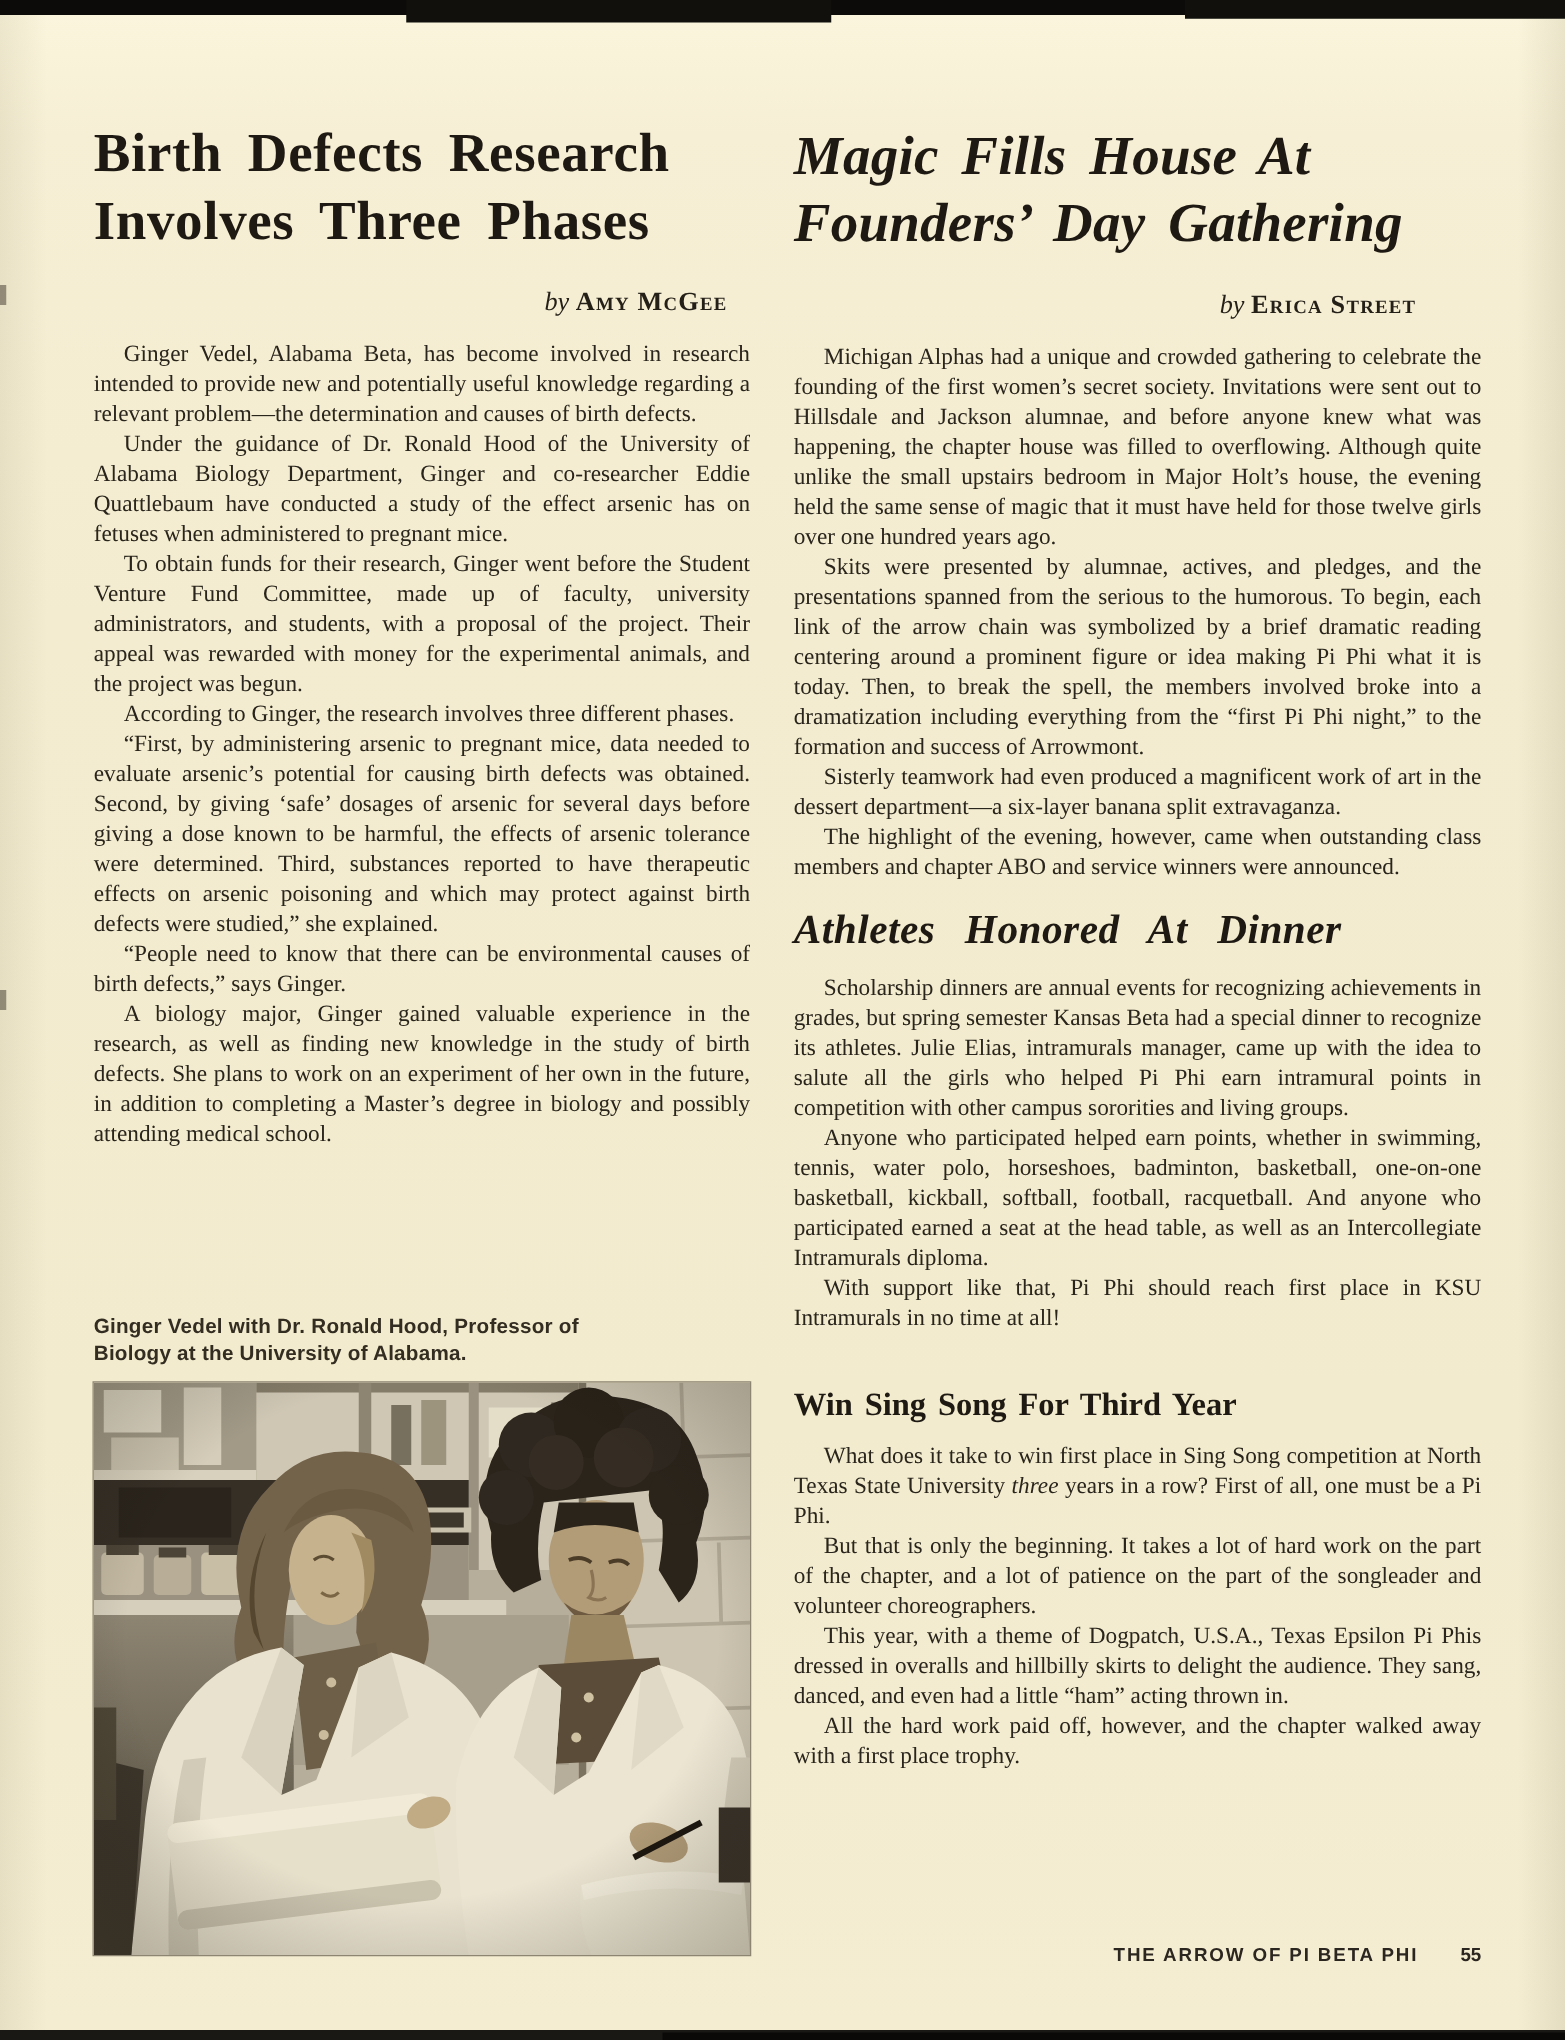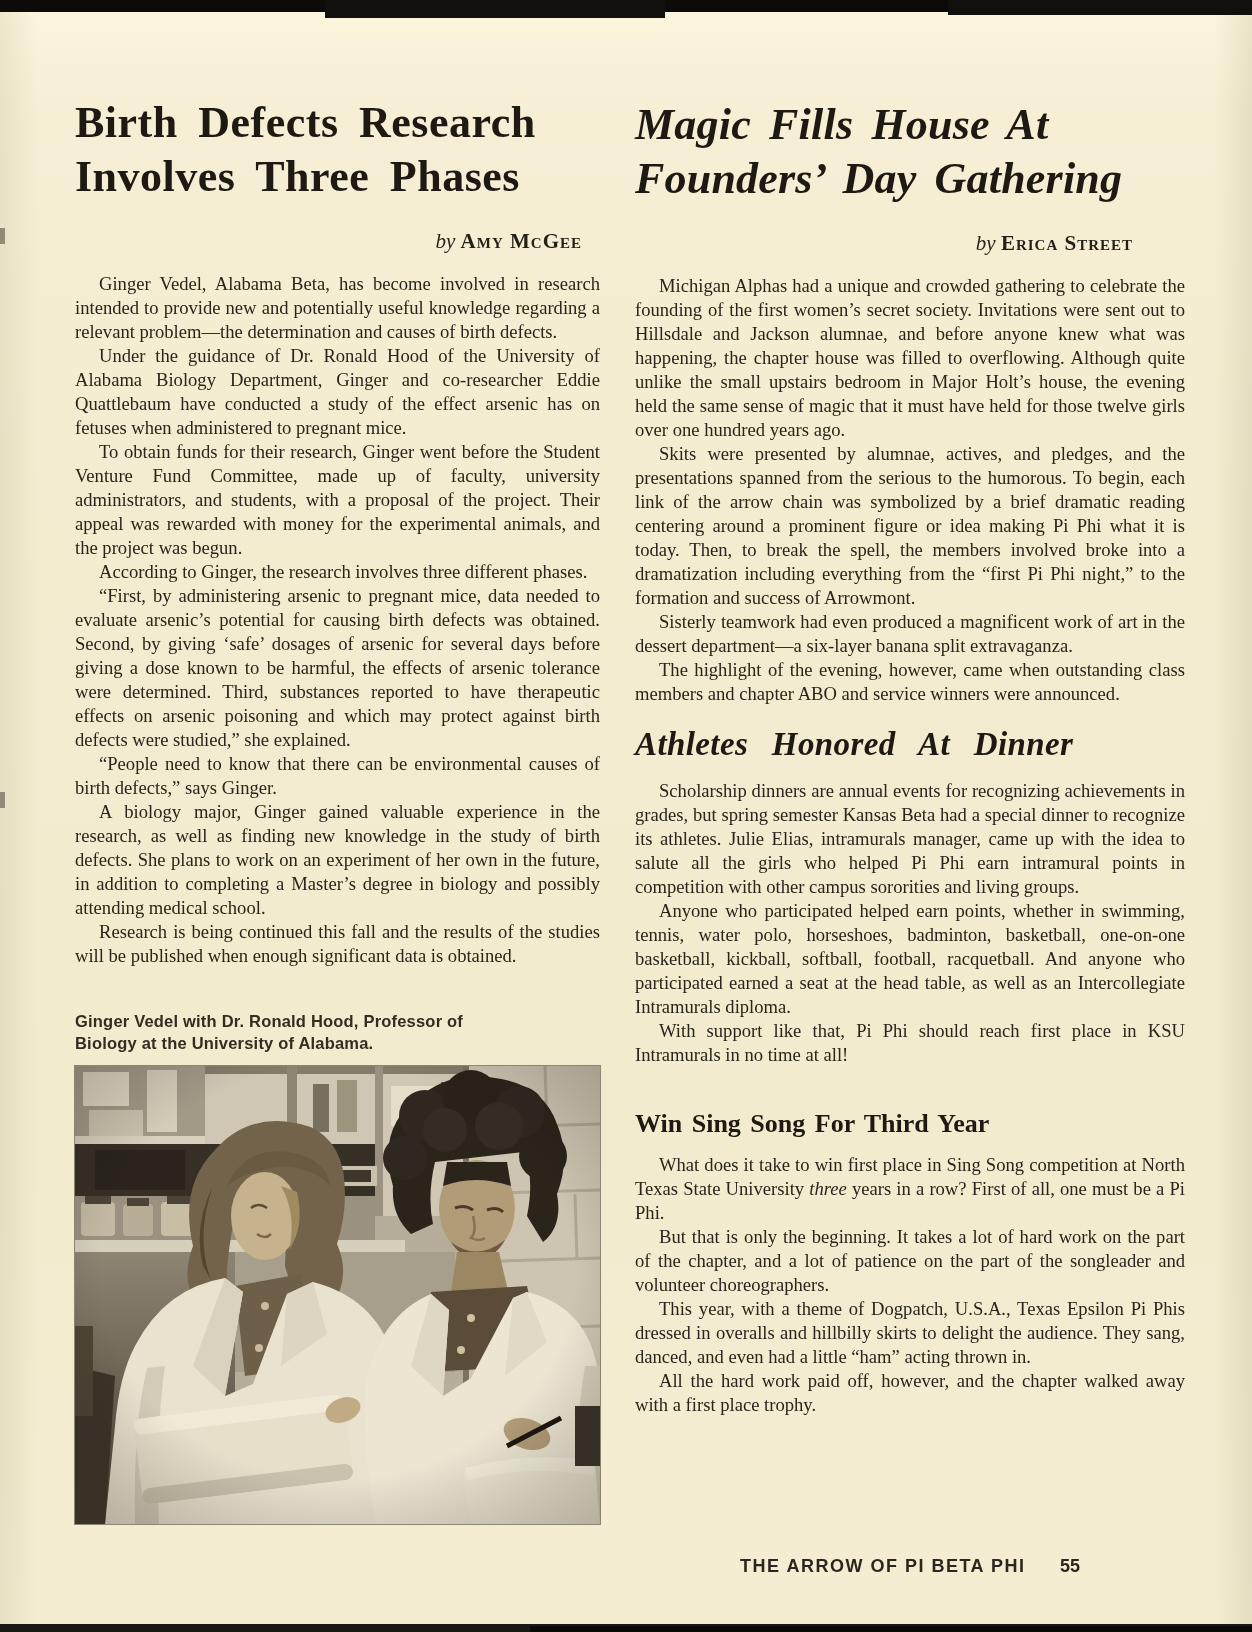--- a/index.html
+++ b/index.html
@@ -53,37 +53,37 @@
     font-size:33px;font-style:italic;font-weight:bold;margin:20px 0 16px 0;
     word-spacing:15px;letter-spacing:.4px;color:#1e1912;
   }
   h3.sub-headline2{
     font-size:26px;font-weight:bold;margin:42px 0 14px 0;
     word-spacing:3px;color:#1e1912;
     font-family:"Liberation Serif", serif;
   }
 
   
-  .photo-block{position:absolute;left:75px;top:1010px;width:424px;}
+  .photo-block{position:absolute;left:75px;top:1050px;width:424px;}
   .caption{
     font-family:"Liberation Sans", sans-serif;font-weight:bold;
     font-size:16.5px;line-height:22px;color:#332c21;margin:0 0 12px 0;
     letter-spacing:.2px;
   }
   .photo-frame{
     width:525px;height:458px;overflow:hidden;
     outline:1px solid #8d8471;
     background:#c7bfae;
   }
 
   
   .footer{
     position:absolute;left:635px;top:1556px;width:550px;
-    text-align:center;font-family:"Liberation Sans", sans-serif;
-    font-weight:bold;font-size:18px;color:#2c2620;letter-spacing:1.5px;
+    text-align:right;font-family:"Liberation Sans", sans-serif;
+    font-weight:bold;font-size:15px;color:#2c2620;letter-spacing:1.5px;
   }
   .footer .pageno{margin-left:28px;letter-spacing:0;}
 </style>
 </head>
 <body>
 
 <div class="paper"></div>
 <div class="topbar"></div>
 <div class="topbar-seg1"></div>
 <div class="topbar-seg2"></div>
@@ -100,21 +100,20 @@
     <span class="author">Amy McGee</span>
   </p>
   <div class="body-text">
     <p>Ginger Vedel, Alabama Beta, has become involved in research intended to provide new and potentially useful knowledge regarding a relevant problem—the determination and causes of birth defects.</p>
     <p>Under the guidance of Dr. Ronald Hood of the University of Alabama Biology Department, Ginger and co-researcher Eddie Quattlebaum have conducted a study of the effect arsenic has on fetuses when administered to pregnant mice.</p>
     <p>To obtain funds for their research, Ginger went before the Student Venture Fund Committee, made up of faculty, university administrators, and students, with a proposal of the project. Their appeal was rewarded with money for the experimental animals, and the project was begun.</p>
     <p>According to Ginger, the research involves three different phases.</p>
     <p>“First, by administering arsenic to pregnant mice, data needed to evaluate arsenic’s potential for causing birth defects was obtained. Second, by giving ‘safe’ dosages of arsenic for several days before giving a dose known to be harmful, the effects of arsenic tolerance were determined. Third, substances reported to have therapeutic effects on arsenic poisoning and which may protect against birth defects were studied,” she explained.</p>
     <p>“People need to know that there can be environmental causes of birth defects,” says Ginger.</p>
     <p>A biology major, Ginger gained valuable experience in the research, as well as finding new knowledge in the study of birth defects. She plans to work on an experiment of her own in the future, in addition to completing a Master’s degree in biology and possibly attending medical school.</p>
-    <p>Research is being continued this fall and the results of the studies will be published when enough significant data is obtained.</p>
   </div>
 </div>
 
 <div class="photo-block">
   <p class="caption">Ginger Vedel with Dr. Ronald Hood, Professor of Biology at the University of Alabama.</p>
   <div class="photo-frame">
     <svg width="525" height="458" viewBox="0 0 525 458" xmlns="http://www.w3.org/2000/svg">
       <defs>
         <linearGradient id="benchShade" x1="0" y1="0" x2="0" y2="1">
           <stop offset="0" stop-color="#8d8472"></stop>

